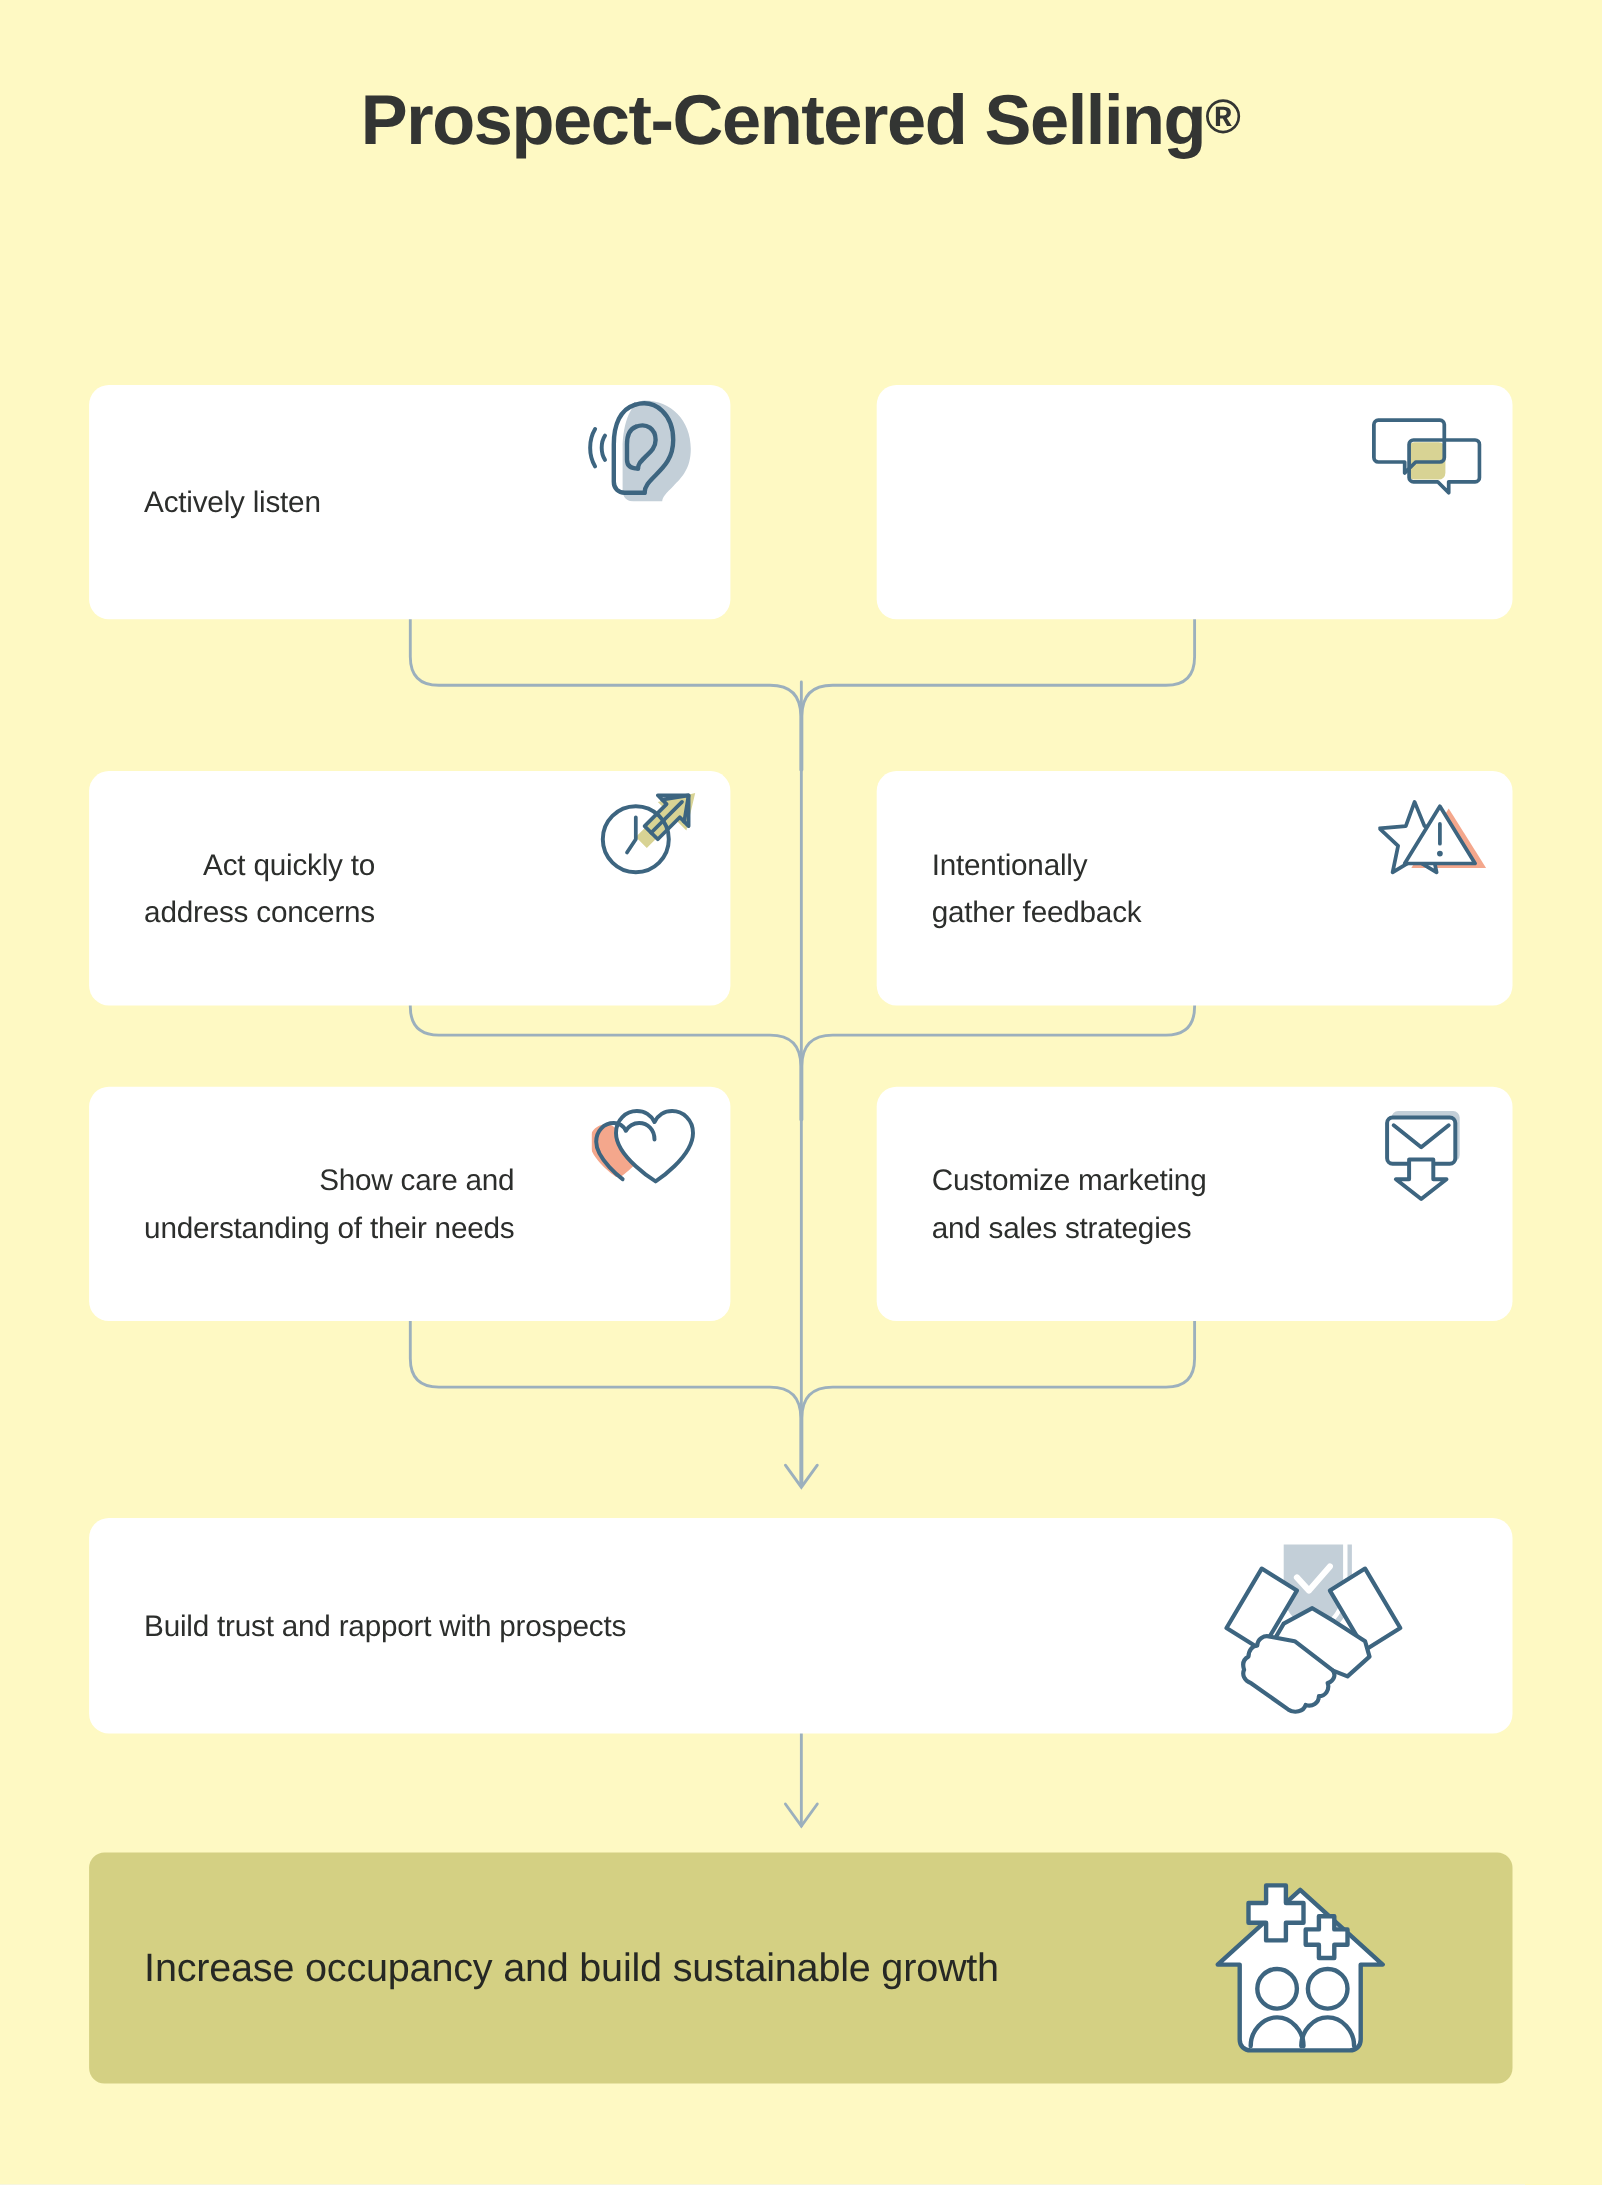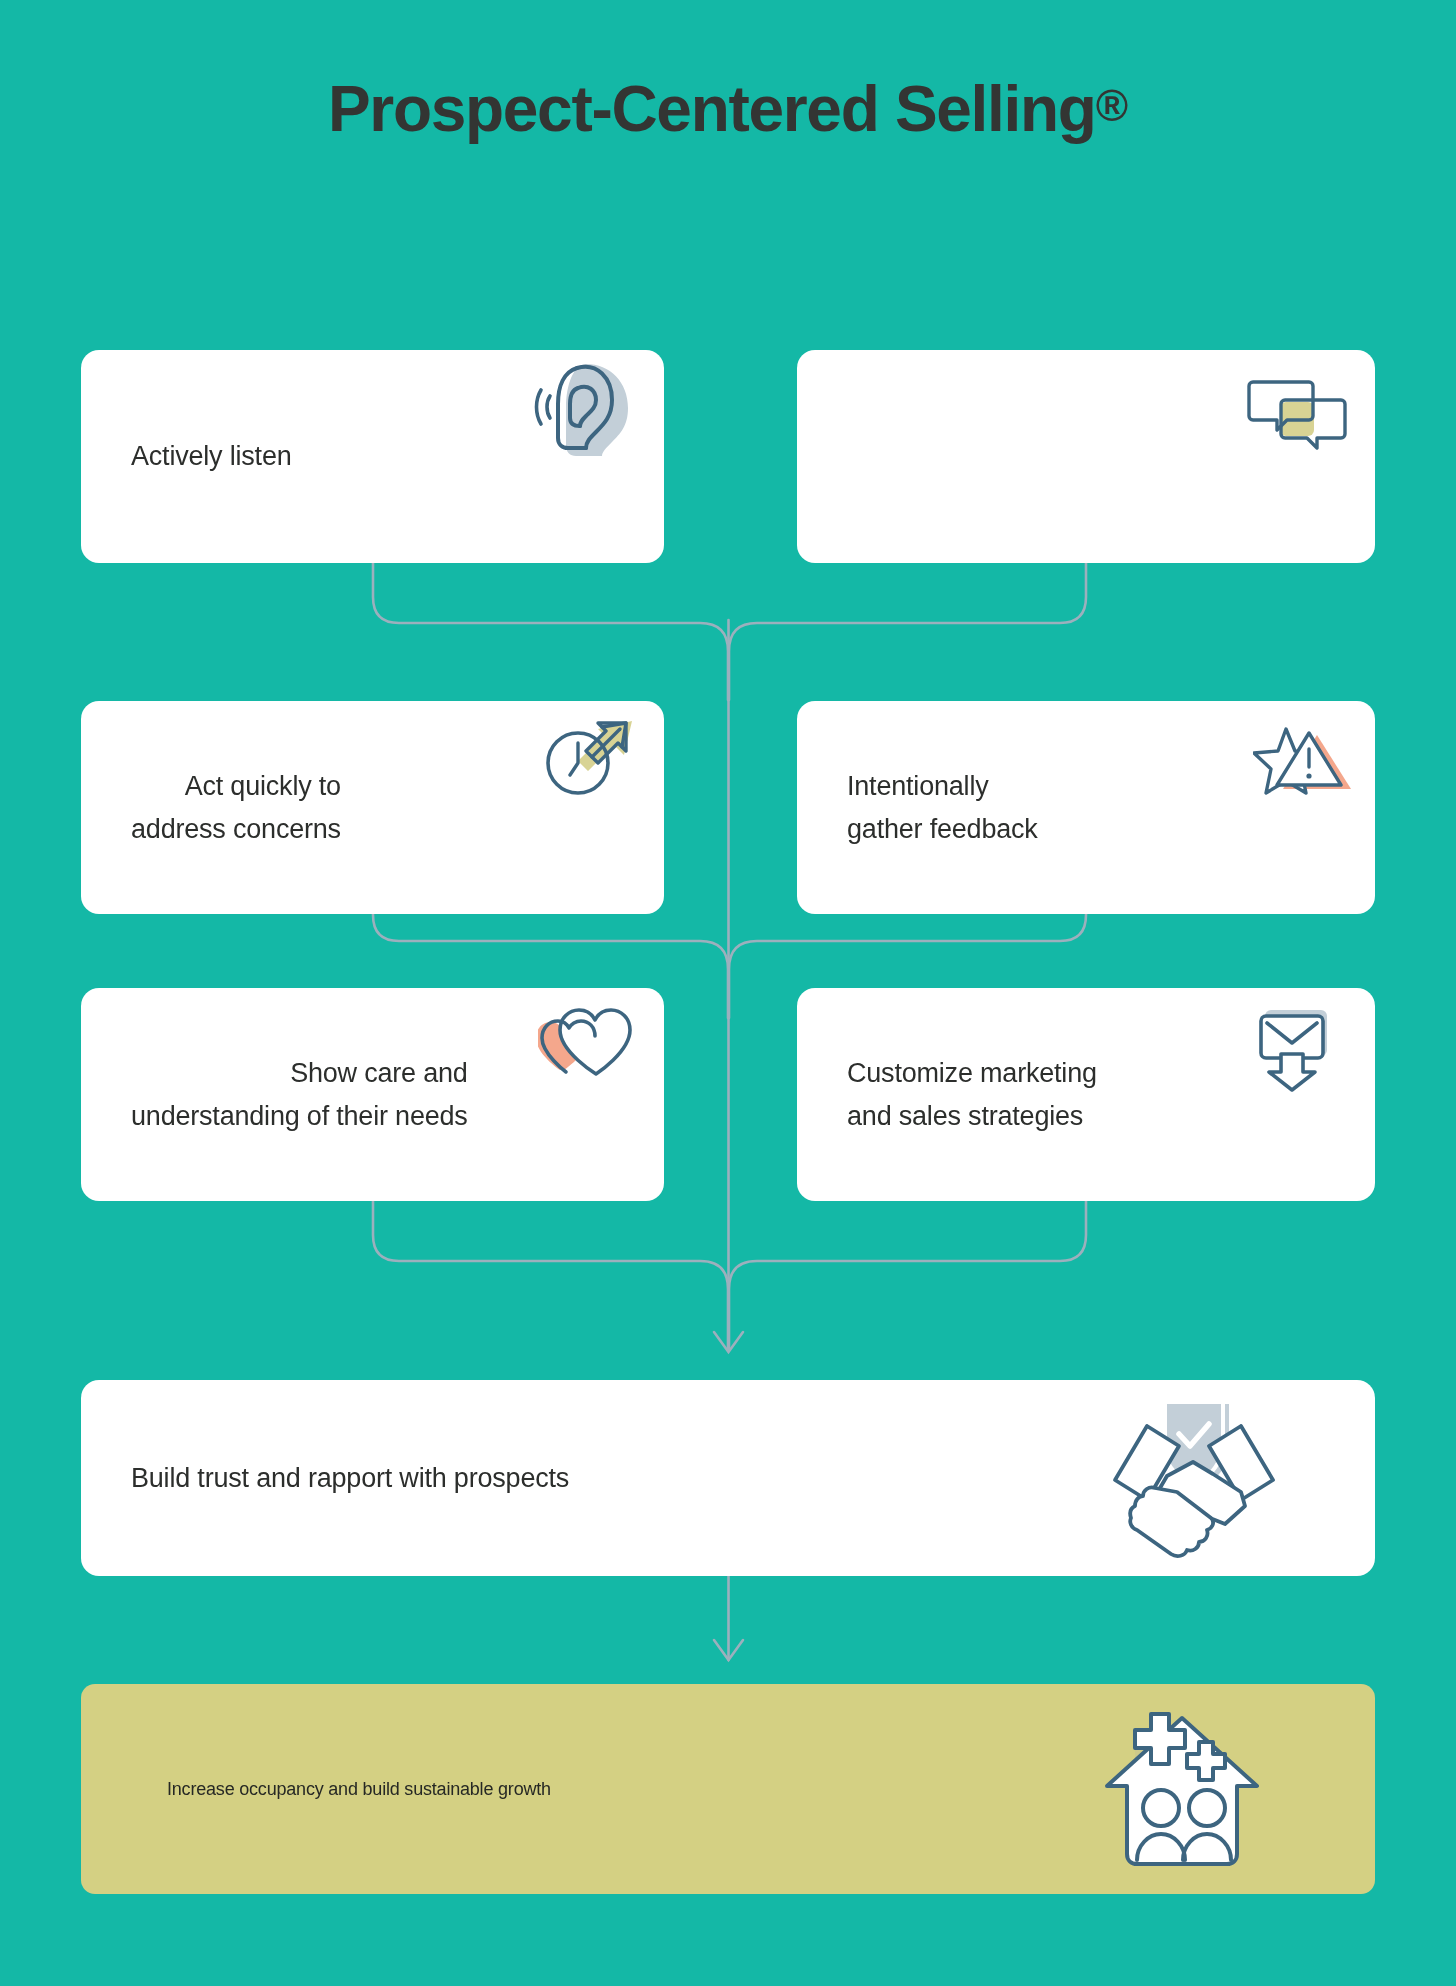--- a/index.html
+++ b/index.html
@@ -7,21 +7,21 @@
     width: 1456px;
     height: 1986px;
     background: #f2f3f2;
     font-family: "Liberation Sans", sans-serif;
     overflow: hidden;
   }
   #page {
     position: relative;
     width: 1456px;
     height: 1986px;
-    background: #14b8a6;
+    background: #fef9c3;
   }
 
   
   #title {
     position: absolute;
     left: 0; top: 72px;
     width: 1456px;
     text-align: center;
     font-size: 64px;
     font-weight: 700;
@@ -76,23 +76,22 @@
     left: 81px; top: 1380px; width: 1294px; height: 196px;
     padding-left: 50px;
     text-align: center;
   }
   #card-goal {
     left: 81px; top: 1684px; width: 1294px; height: 210px;
     padding-left: 50px;
     border-radius: 14px;
   }
   #card-goal .label {
-    font-size: 18px;
+    font-size: 36px;
     color: #262824;
-    margin-left: 36px;
   }
 
   .icon-ear     { right: 22px;  top: 8px;  }
   .icon-chat    { right: 28px;  top: 24px; }
   .icon-clock   { right: 22px;  top: 8px;  }
   .icon-star    { right: 18px;  top: 22px; }
   .icon-hearts  { right: 22px;  top: 14px; }
   .icon-mail    { right: 34px;  top: 16px; }
   .icon-hands   { right: 92px;  top: 8px;  }
   .icon-house   { right: 108px; top: 12px; }

